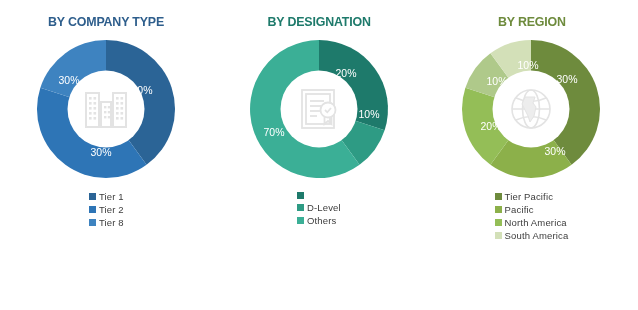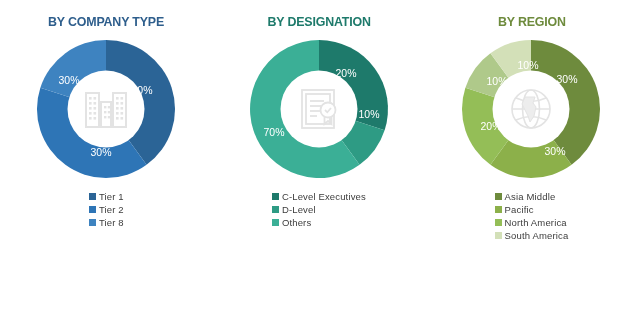--- a/index.html
+++ b/index.html
@@ -194,21 +194,20 @@
           <line x1="17" y1="33" x2="24" y2="33"></line>
           <circle cx="35" cy="27" r="7.5" fill="#ffffff"></circle>
           <path d="M 31.5 33 L 31.5 41 L 35 38 L 38.5 41 L 38.5 33"></path>
           <path d="M 32 27 L 34.3 29.3 L 38 25"></path>
         </g>
       </svg>
     </div>
     <div class="legend">
       <div class="legend-item">
         <span class="legend-swatch" style="background:#1E7A6B"></span>
-        <span class="legend-label">C-Level Executives</span>
       </div>
       <div class="legend-item">
         <span class="legend-swatch" style="background:#2E9B84"></span>
         <span class="legend-label">D-Level</span>
       </div>
       <div class="legend-item">
         <span class="legend-swatch" style="background:#3BAF96"></span>
         <span class="legend-label">Others</span>
       </div>
     </div>
@@ -244,21 +243,21 @@
           <line x1="7" y1="26" x2="45" y2="26"></line>
           <path d="M 11 15 Q 26 22 41 15"></path>
           <path d="M 11 37 Q 26 30 41 37"></path>
         </g>
         <path d="M 20 14 L 30 14 L 28 20 L 31 24 L 29 33 L 25 39 L 23 33 L 20 27 L 17 21 Z" fill="#ededed" stroke="#e3e3e3" stroke-width="1"></path>
       </svg>
     </div>
     <div class="legend">
       <div class="legend-item">
         <span class="legend-swatch" style="background:#6E8B3D"></span>
-        <span class="legend-label">Asia Middle</span>
+        <span class="legend-label">Tier Pacific</span>
       </div>
       <div class="legend-item">
         <span class="legend-swatch" style="background:#8CB04A"></span>
         <span class="legend-label">Pacific</span>
       </div>
       <div class="legend-item">
         <span class="legend-swatch" style="background:#94BE57"></span>
         <span class="legend-label">North America</span>
       </div>
       <div class="legend-item">

